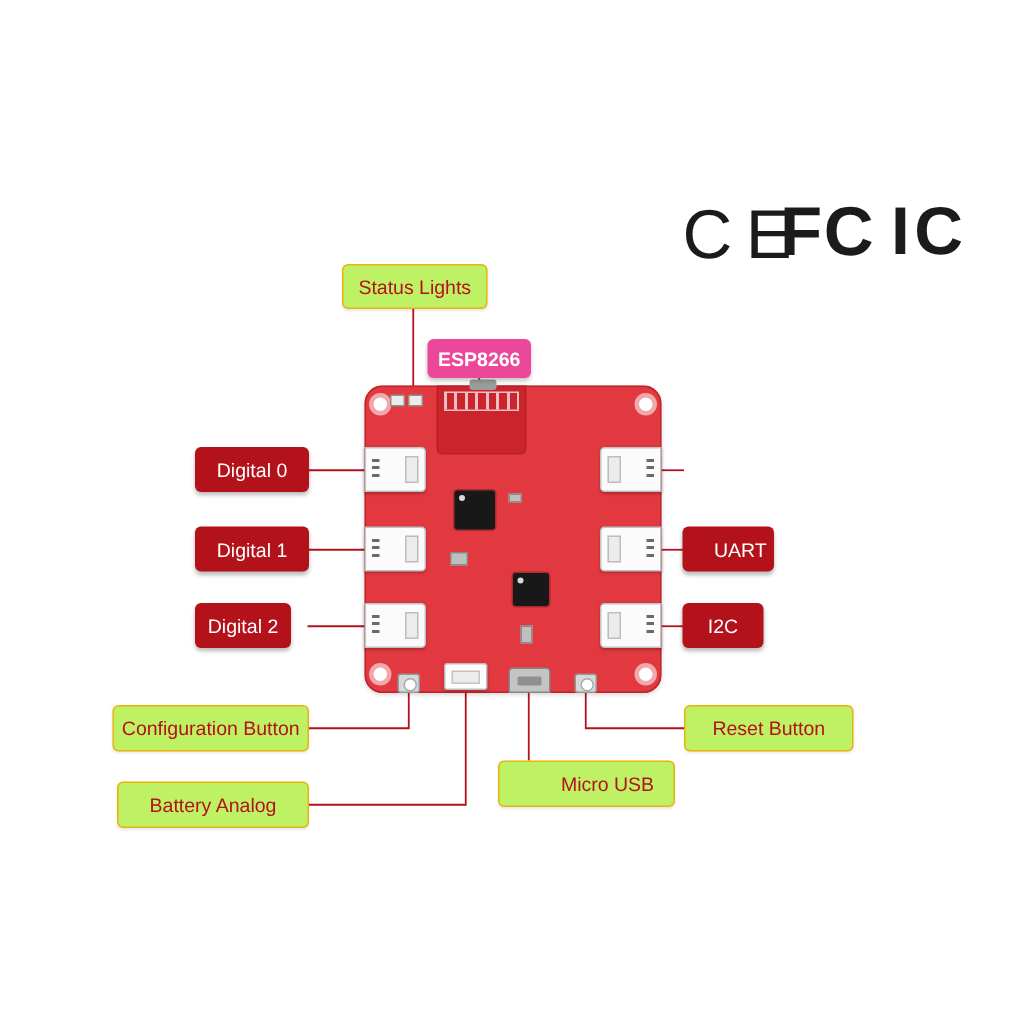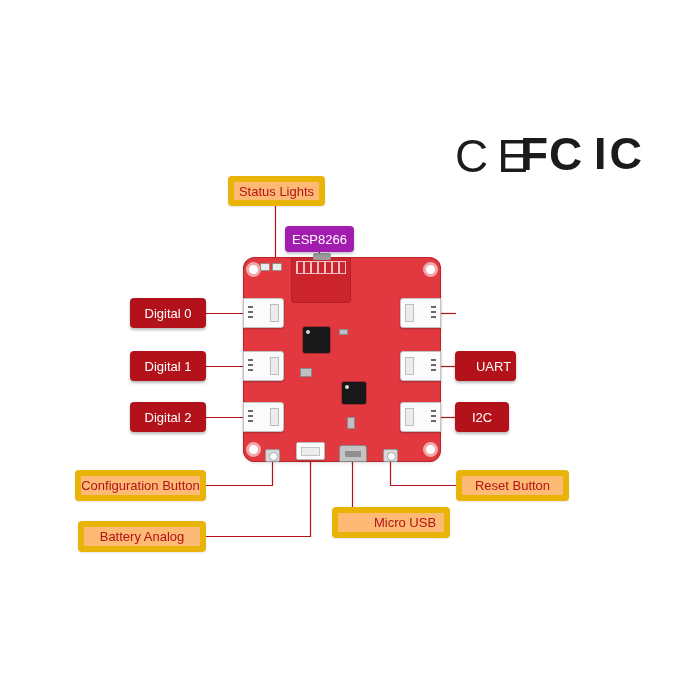--- a/index.html
+++ b/index.html
@@ -2,23 +2,23 @@
 <html><head>
 <meta charset="utf-8">
 <style>
   html,body{margin:0;padding:0;background:#ffffff;font-family:"Liberation Sans",sans-serif;}
   .canvas{position:relative;width:684px;height:684px;background:#ffffff;overflow:hidden;}
   .lines{position:absolute;left:0;top:0;width:684px;height:684px;pointer-events:none;}
 
   
   .callout{position:absolute;display:flex;align-items:center;justify-content:center;
            font-size:13px;border-radius:4px;box-sizing:border-box;white-space:nowrap;}
-  .callout.outline{background:#fdba74;border:6px solid #eab308;color:#b3121b;box-shadow:0 1px 2px rgba(0,0,0,.10);text-align:right;}
+  .callout.outline{background:#bef264;border:1px solid #eab308;color:#b3121b;box-shadow:0 1px 2px rgba(0,0,0,.10);text-align:right;}
   .callout.solid{background:#b3121b;color:#ffffff;box-shadow:0 2px 3px rgba(0,0,0,.28);}
-  .callout.gray{background:#a21caf;color:#ffffff;box-shadow:0 2px 3px rgba(0,0,0,.22);}
+  .callout.gray{background:#ec4899;color:#ffffff;box-shadow:0 2px 3px rgba(0,0,0,.22);font-weight:bold;}
 
   
   .cert{position:absolute;color:#1b1b1b;line-height:1;}
   .cert.ce{left:455px;top:133px;font-size:46px;font-weight:400;letter-spacing:9px;}
   .cert.fcc{left:520px;top:131px;font-size:46px;font-weight:700;letter-spacing:1px;}
   .cert.ic{left:594px;top:131px;font-size:45px;font-weight:700;letter-spacing:3px;}
 
   
   .board{position:absolute;left:243px;top:257px;width:198px;height:205px;background:#e23940;
          border-radius:12px;box-shadow:inset 0 0 0 1px #b8252b, 0 1px 3px rgba(0,0,0,.15);}
@@ -147,21 +147,21 @@
       <div class="cap"></div>
     </div>
   </div>
 
   <div class="callout outline" style="left:228px;top:176px;width:97px;height:30px;">Status Lights</div>
 
   <div class="callout gray" style="left:285px;top:226px;width:69px;height:26px;">ESP8266</div>
 
   <div class="callout solid" style="left:130px;top:298px;width:76px;height:30px;">Digital 0</div>
   <div class="callout solid" style="left:130px;top:351px;width:76px;height:30px;">Digital 1</div>
-  <div class="callout solid" style="left:130px;top:402px;width:76px;height:30px;">Digital 2</div>
+  <div class="callout solid" style="left:130px;top:402px;width:64px;height:30px;">Digital 2</div>
 
   <div class="callout solid" style="left:455px;top:351px;width:61px;height:30px;padding-left:16px;">UART</div>
   <div class="callout solid" style="left:455px;top:402px;width:54px;height:30px;">I2C</div>
 
   <div class="callout outline" style="left:75px;top:470px;width:131px;height:31px;">Configuration Button</div>
   <div class="callout outline" style="left:78px;top:521px;width:128px;height:31px;">Battery Analog</div>
   <div class="callout outline" style="left:332px;top:507px;width:118px;height:31px;padding-left:28px;">Micro USB</div>
   <div class="callout outline" style="left:456px;top:470px;width:113px;height:31px;">Reset Button</div>
 
 </div>

